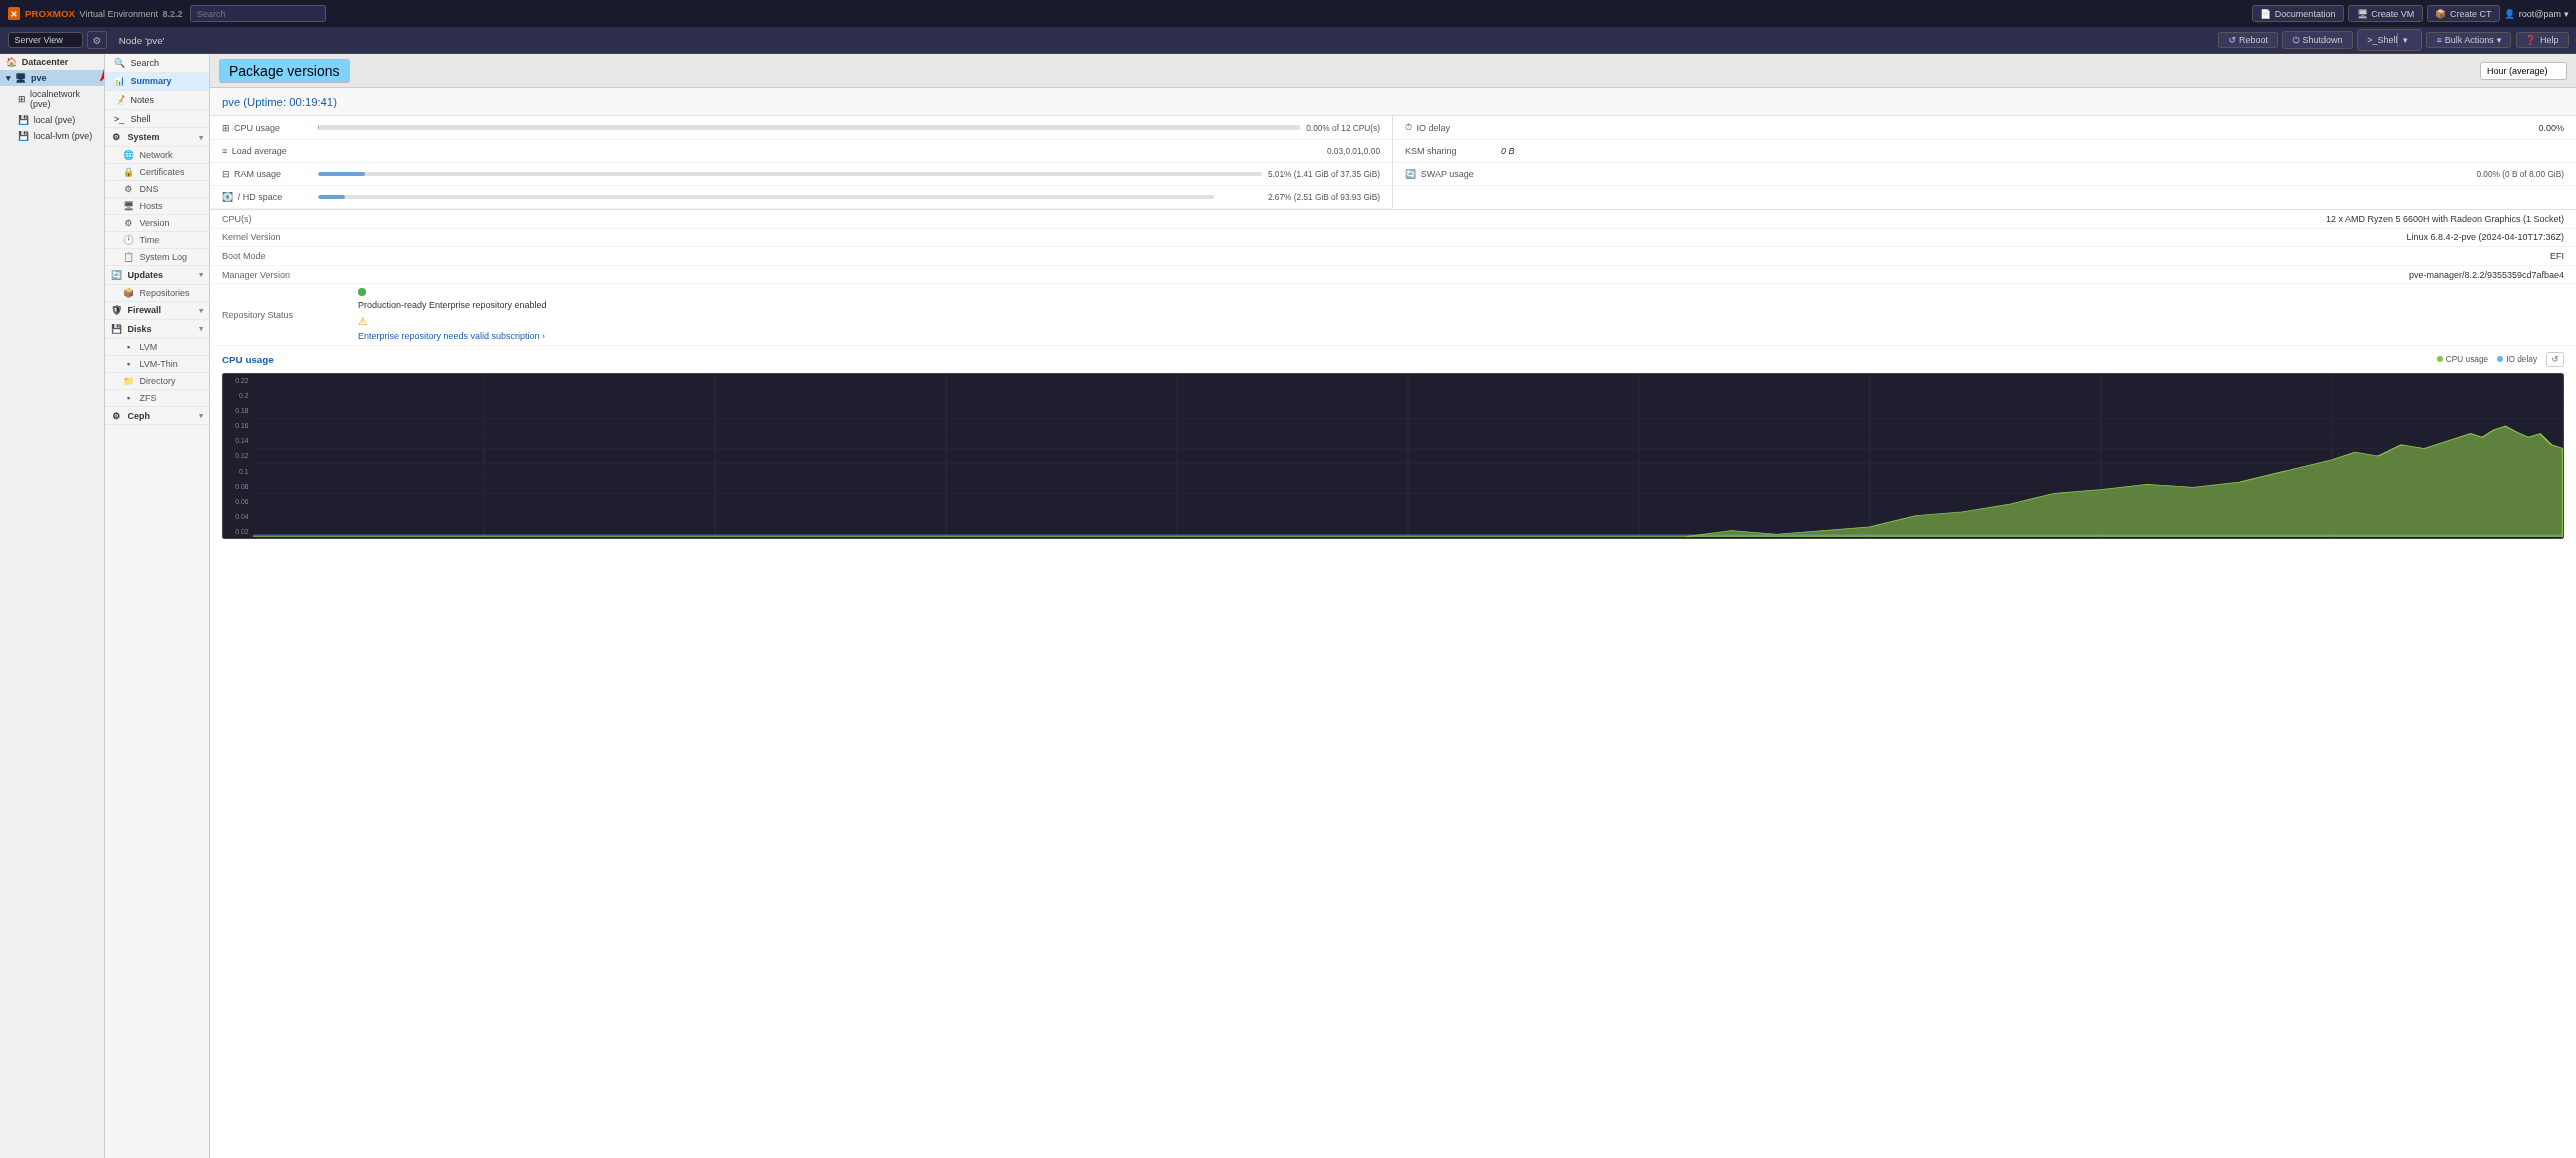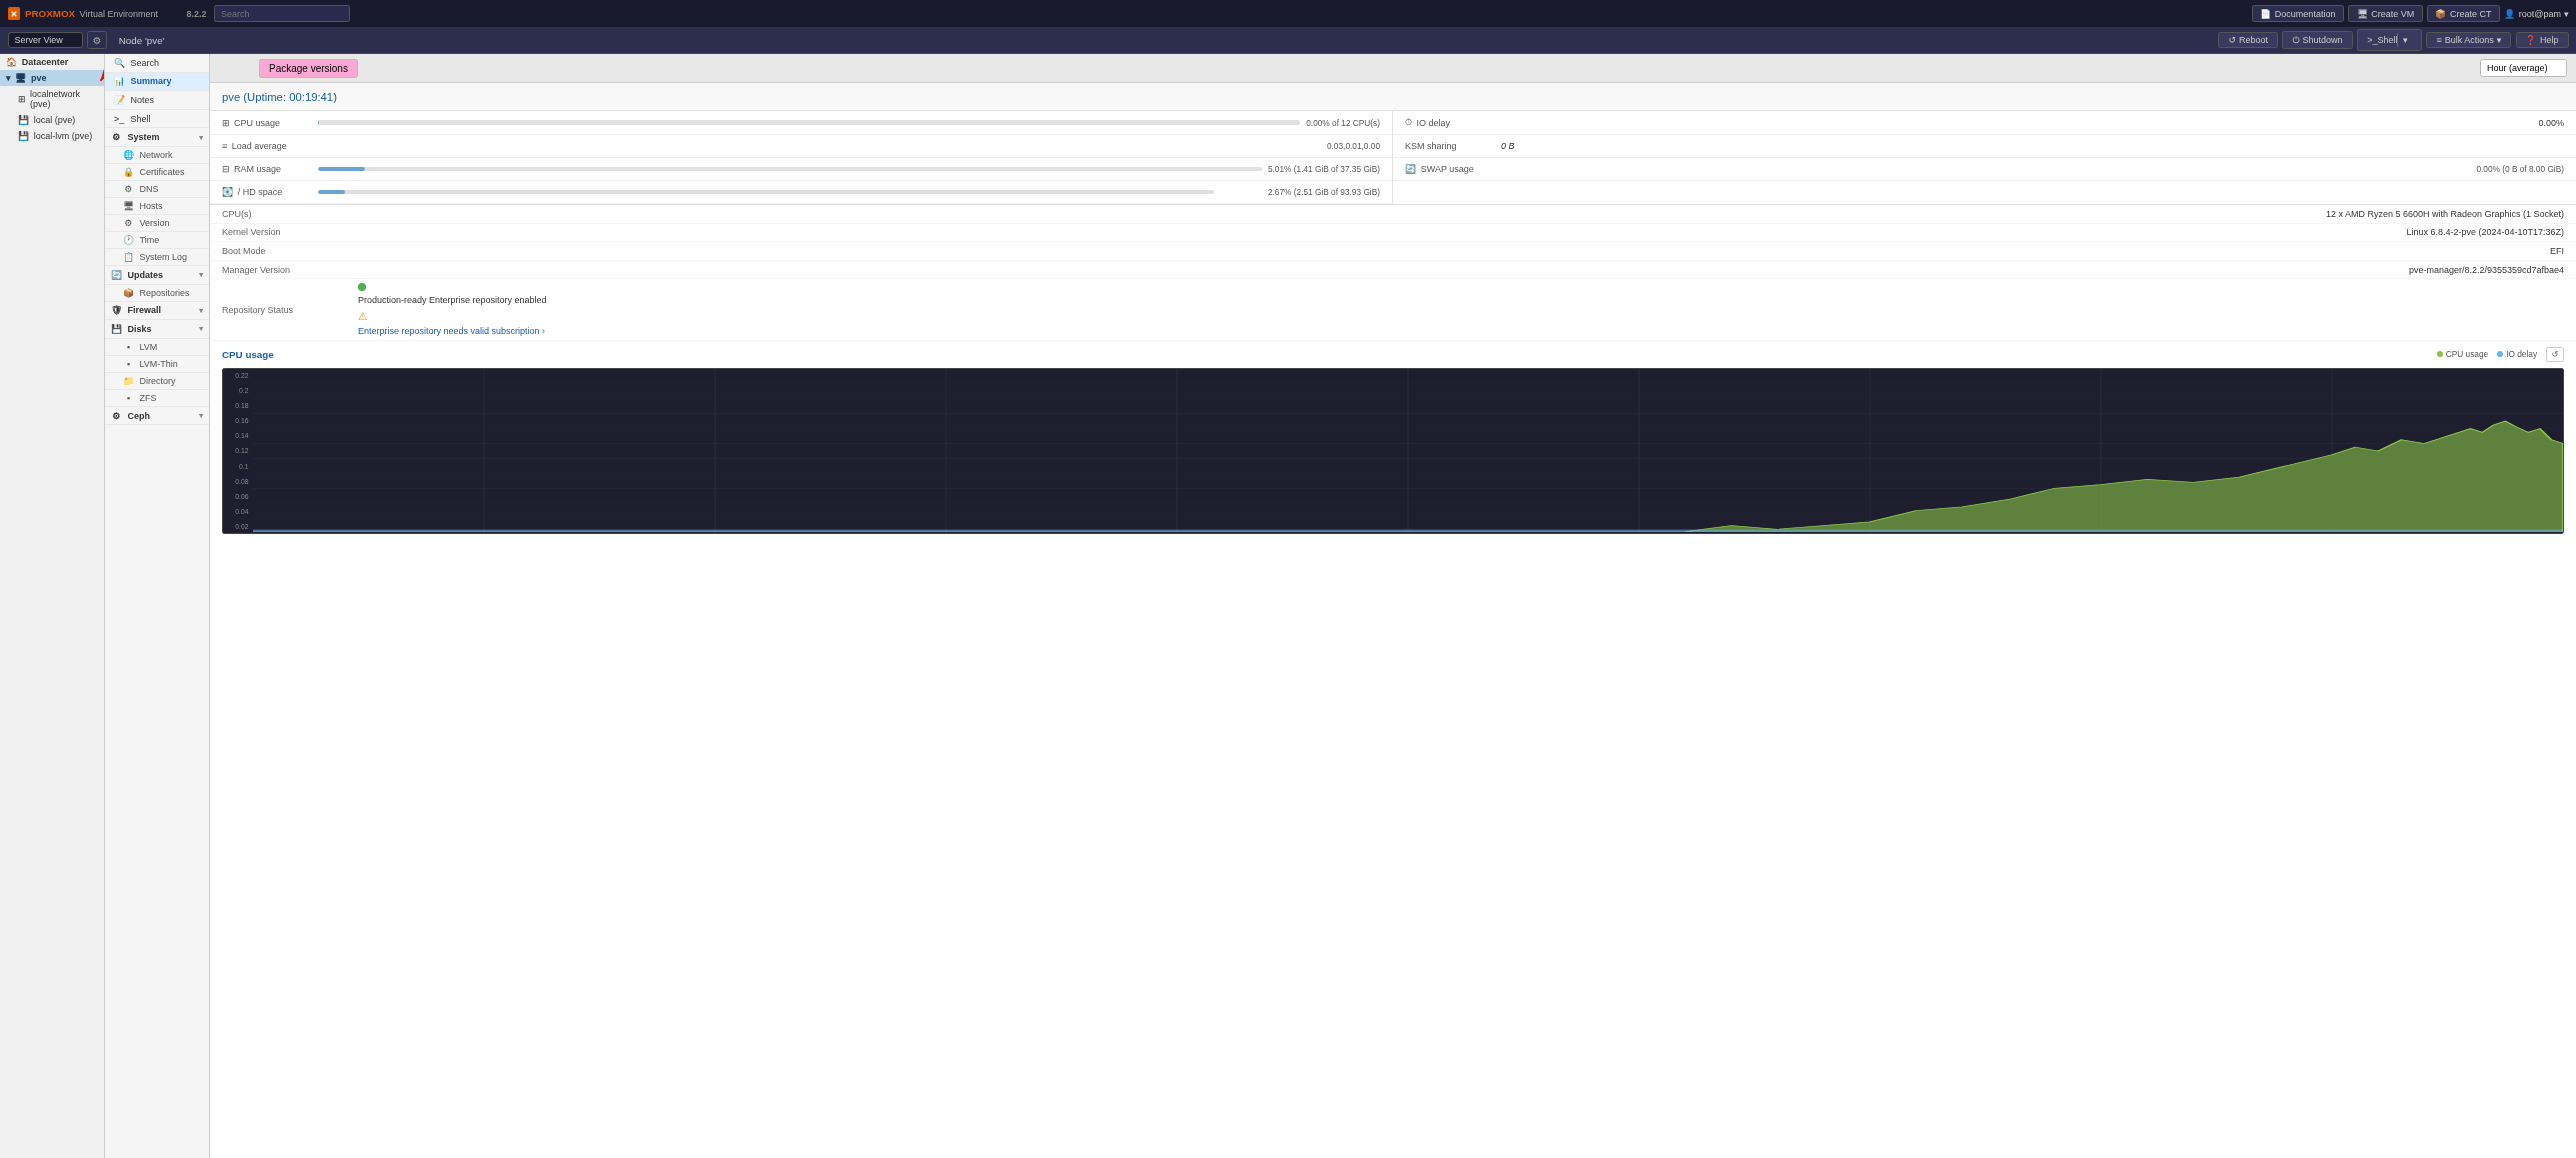--- a/index.html
+++ b/index.html
@@ -44,21 +44,21 @@
     .nav-item { padding: 3.8px 6px 3.8px 9px; cursor: pointer; display: flex; align-items: center; gap: 6px; font-size: 9px; color: #333; border-bottom: 0.8px solid #e8e8e8; }
     .nav-item.active { background: #ddeeff; color: #1a5fa8; font-weight: bold; }
     .nav-section { padding: 3.8px 6px 3.8px 6px; cursor: pointer; display: flex; align-items: center; gap: 6px; font-size: 9px; color: #333; border-bottom: 0.8px solid #e8e8e8; font-weight: bold; }
     .nav-sub { padding: 3px 6px 3px 18px; cursor: pointer; display: flex; align-items: center; gap: 6px; font-size: 9px; color: #555; border-bottom: 0.8px solid #e8e8e8; }
     .nav-arrow { margin-left: auto; font-size: 7.5px; color: #888; }
     .nav-icon { width: 10.5px; text-align: center; font-size: 9px; }
 
     
     .content { flex: 1; background: #fff; overflow-y: auto; }
     .content-header { background: #e8e8e8; padding: 4.5px 9px; border-bottom: 0.8px solid #ccc; display: flex; align-items: center; gap: 7.5px; }
-    .pkg-btn { background: #f9a8d4; border: 0.8px solid #bbb; padding: 3px 9px; font-size: 10px; cursor: pointer; border-radius: 2.3px; margin-left: 40px; }
+    .pkg-btn { background: #7dd3fc; border: 0.8px solid #bbb; padding: 3px 9px; font-size: 14px; cursor: pointer; border-radius: 2.3px; }
     .time-select { background: #fff; border: 0.8px solid #bbb; padding: 3px 18px 3px 6px; font-size: 9px; cursor: pointer; border-radius: 2.3px; appearance: none; }
     .header-right { margin-left: auto; }
 
     
     .summary-title { padding: 7.5px 12px; font-size: 11.3px; color: #1a5fa8; border-bottom: 0.8px solid #e0e0e0; background: #f8f8f8; }
     .stat-bar { height: 4.5px; background: #e0e0e0; border-radius: 2.3px; flex: 1; overflow: hidden; }
     .stat-bar-fill { height: 100%; border-radius: 2.3px; }
     .stat-bar-fill.low { background: #6ba3d6; }
 
     .info-table { width: 100%; border-collapse: collapse; }
@@ -93,21 +93,21 @@
     .pve-container { position: relative; }
   </style>
 </head>
 <body>
 
 <div class="topbar">
   <div class="topbar-logo">
     <span class="logo-box">✕</span>
     <span><span style="color:#e05c00;font-weight:900;">PROXMOX</span></span>
     <span style="color:#aaa;font-size:9px;font-weight:normal;">Virtual Environment</span>
-    <span style="color:#888;font-size:9px;margin-left:24px;">8.2.2</span>
+    <span style="color:#888;font-size:9px;">8.2.2</span>
   </div>
   <div class="topbar-search">
     <input type="text" placeholder="Search" style="">
   </div>
   <div class="topbar-right">
     <button class="topbar-btn">
       <span>📄</span>
       <span>Documentation</span>
     </button>
     <button class="topbar-btn">

